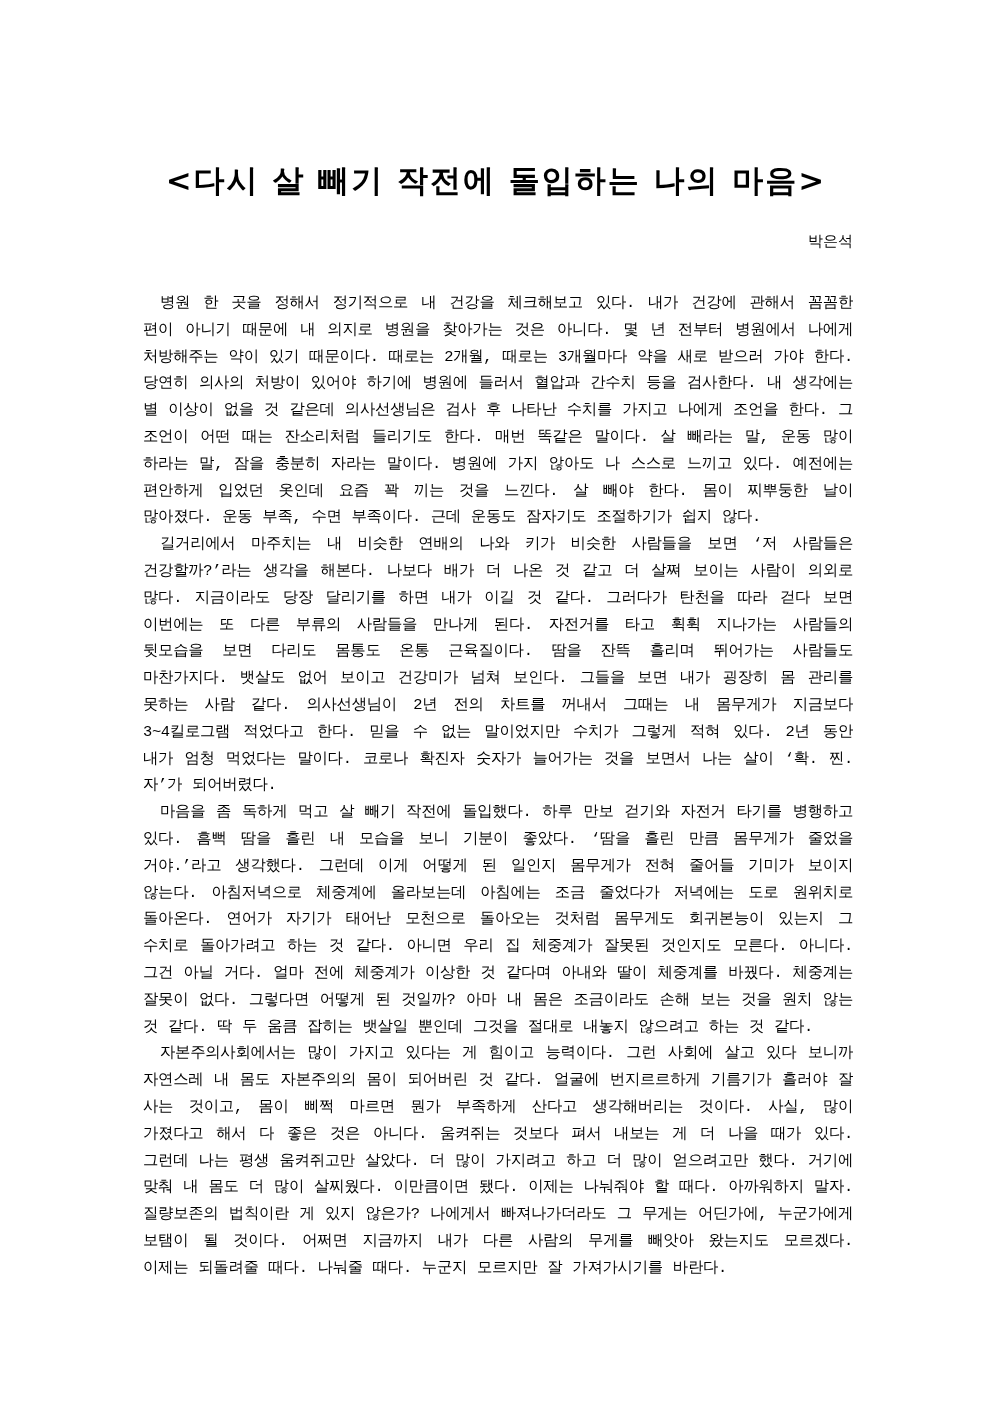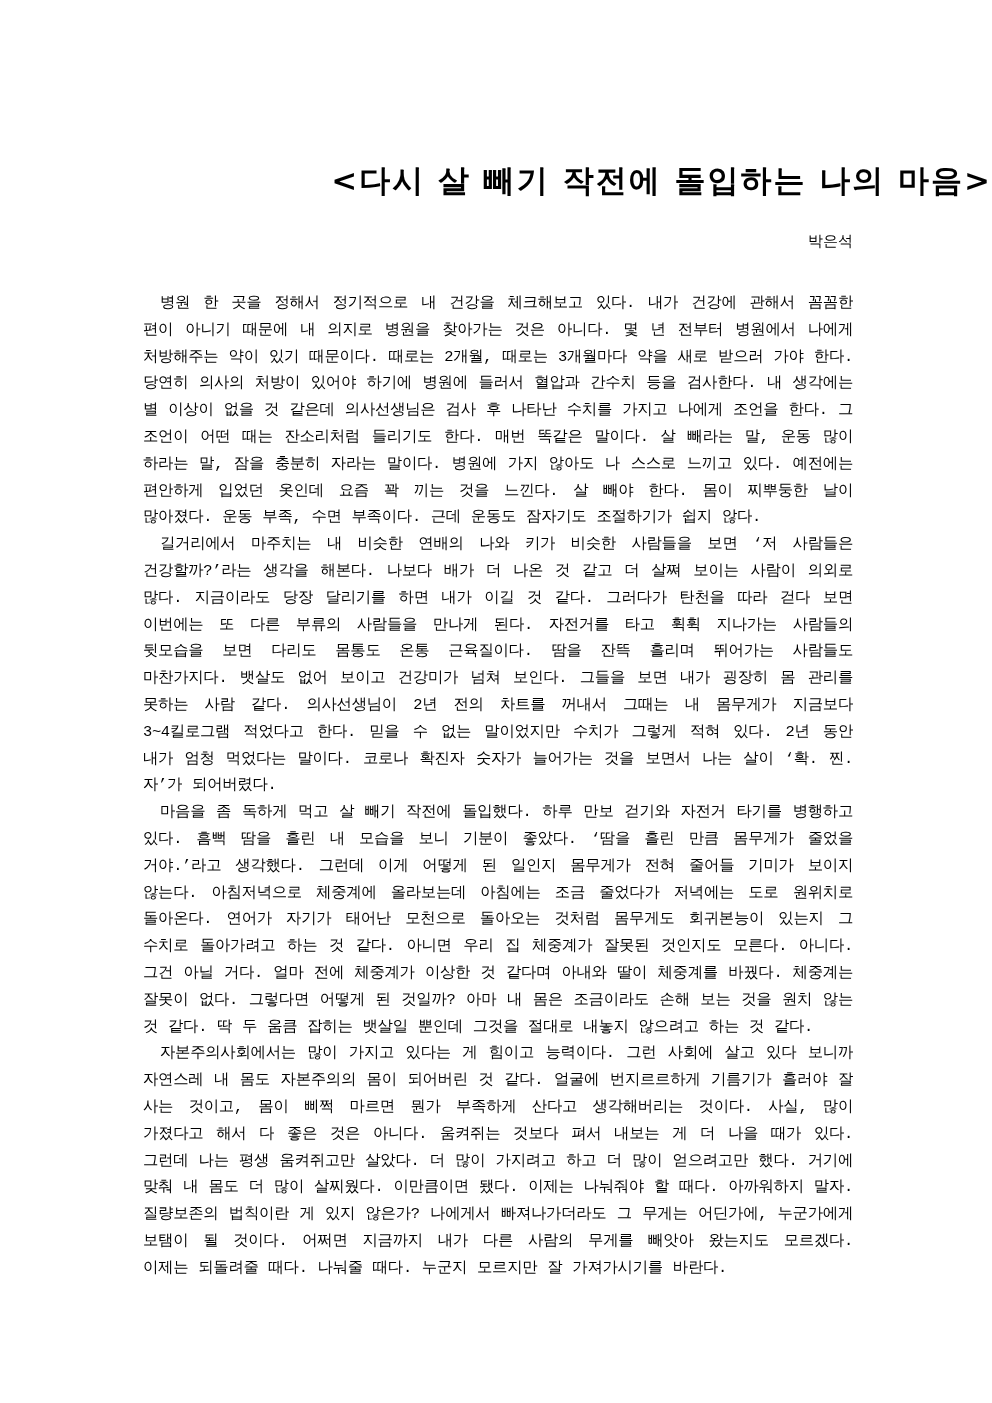--- a/index.html
+++ b/index.html
@@ -1,20 +1,20 @@
 <!DOCTYPE html>
 <html><head>
   <meta charset="utf-8">
   <style>
     html, body { margin: 0; padding: 0; background: #ffffff; }
     body { width: 992px; height: 1403px; position: relative; overflow: hidden; }
     .page { position: absolute; left: 143px; top: 0; width: 710px; }
     .title {
       position: absolute; left: -143px; width: 992px; top: 160px;
-      text-align: right; font-family: "DejaVu Sans", sans-serif;
+      text-align: center; font-family: "DejaVu Sans", sans-serif;
       font-weight: bold; font-size: 31px; letter-spacing: 2px; color: #000;
       margin: 0;
     }
     .author {
       position: absolute; right: 0; top: 232px;
       font-family: Liberation Serif, serif; font-size: 15px; color: #000;
     }
     .body {
       position: absolute; top: 290px; left: 0; width: 710px;
       font-family: Liberation Mono, monospace; font-size: 15.4px;

